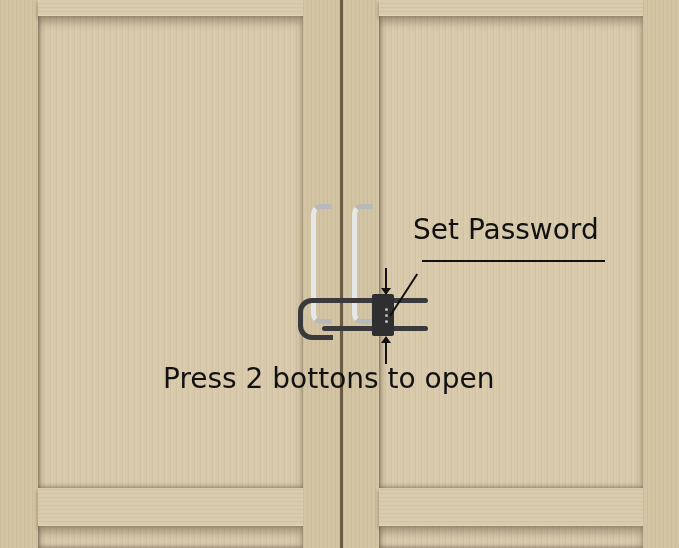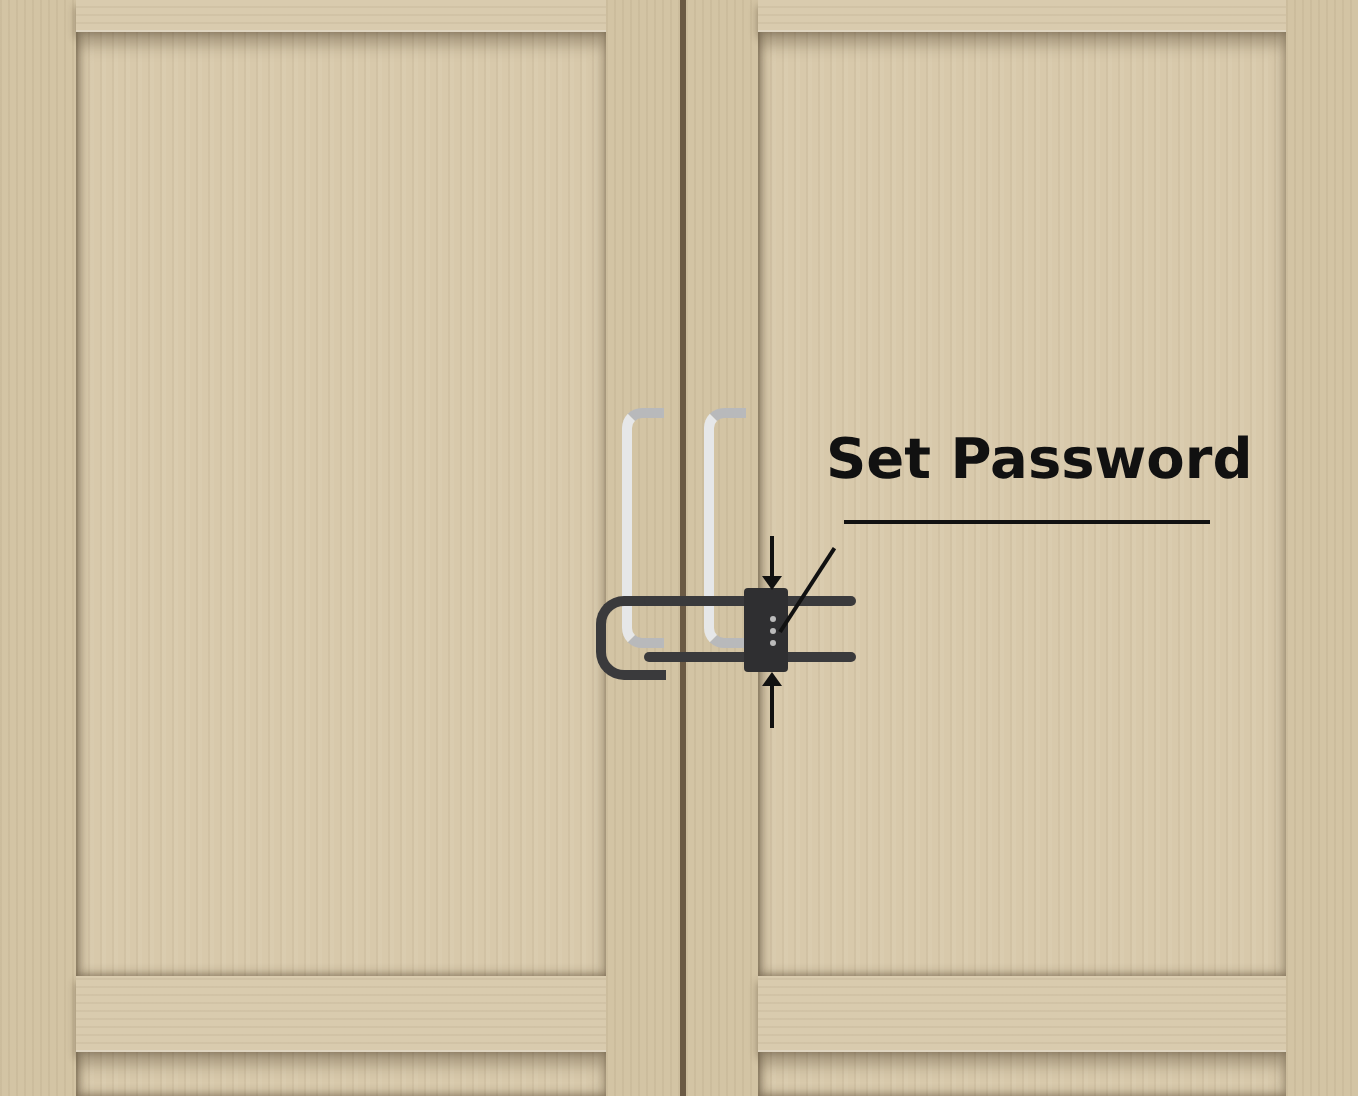--- a/index.html
+++ b/index.html
@@ -17,21 +17,21 @@
   .panel{position:absolute;
     background:repeating-linear-gradient(90deg, rgba(120,100,70,0.07) 0 1px, rgba(255,250,235,0.06) 1px 3px, transparent 3px 6px), #d8c9ab;
     box-shadow:inset 0 6px 8px rgba(60,45,25,0.35), inset 0 -2px 4px rgba(60,45,25,0.25), inset 2px 0 3px rgba(60,45,25,0.25);}
   .gap{position:absolute;background:#6b5a44;}
   .handle{position:absolute;width:16px;border:5px solid #b8b9bb;border-left-color:#e6e7e8;border-right:none;
     border-radius:10px 0 0 10px;}
   .lock-bar{position:absolute;background:#3a3a3c;border-radius:3px;}
   .lock-u{position:absolute;border:5px solid #3a3a3c;border-right:none;border-radius:14px 0 0 14px;}
   .lock-body{position:absolute;background:#2f2f31;border-radius:2px;}
   .dot{position:absolute;width:3px;height:3px;border-radius:50%;background:#bbb;}
-  .label{position:absolute;color:#111;font-weight:bold;white-space:nowrap;}
+  .label{position:absolute;color:#111;font-weight:normal;white-space:nowrap;}
   .line{position:absolute;background:#111;}
   .arrow{position:absolute;width:2px;background:#111;}
 </style>
 </head>
 <body>
 
 <div class="scene">
 
   <div class="stile" style="left:0;width:38px;"></div>
 
@@ -62,13 +62,14 @@
 
   <div class="arrow" style="left:385px;top:268px;height:24px;"></div>
   <div style="position:absolute;left:381px;top:288px;width:0;height:0;border-left:5px solid transparent;border-right:5px solid transparent;border-top:7px solid #111;"></div>
   <div class="arrow" style="left:385px;top:340px;height:24px;"></div>
   <div style="position:absolute;left:381px;top:336px;width:0;height:0;border-left:5px solid transparent;border-right:5px solid transparent;border-bottom:7px solid #111;"></div>
 
   <div class="line" style="left:422px;top:260px;width:183px;height:2px;"></div>
   <div class="line" style="left:390px;top:286px;width:50px;height:2px;transform:rotate(-57deg);transform-origin:left center;top:315px;"></div>
 
   <div class="label" style="left:413px;top:213px;font-size:28px;">Set Password</div>
+  <div class="label" style="left:163px;top:362px;font-size:28px;">Press 2 bottons to open</div>
 </div>
 
 </body></html>

